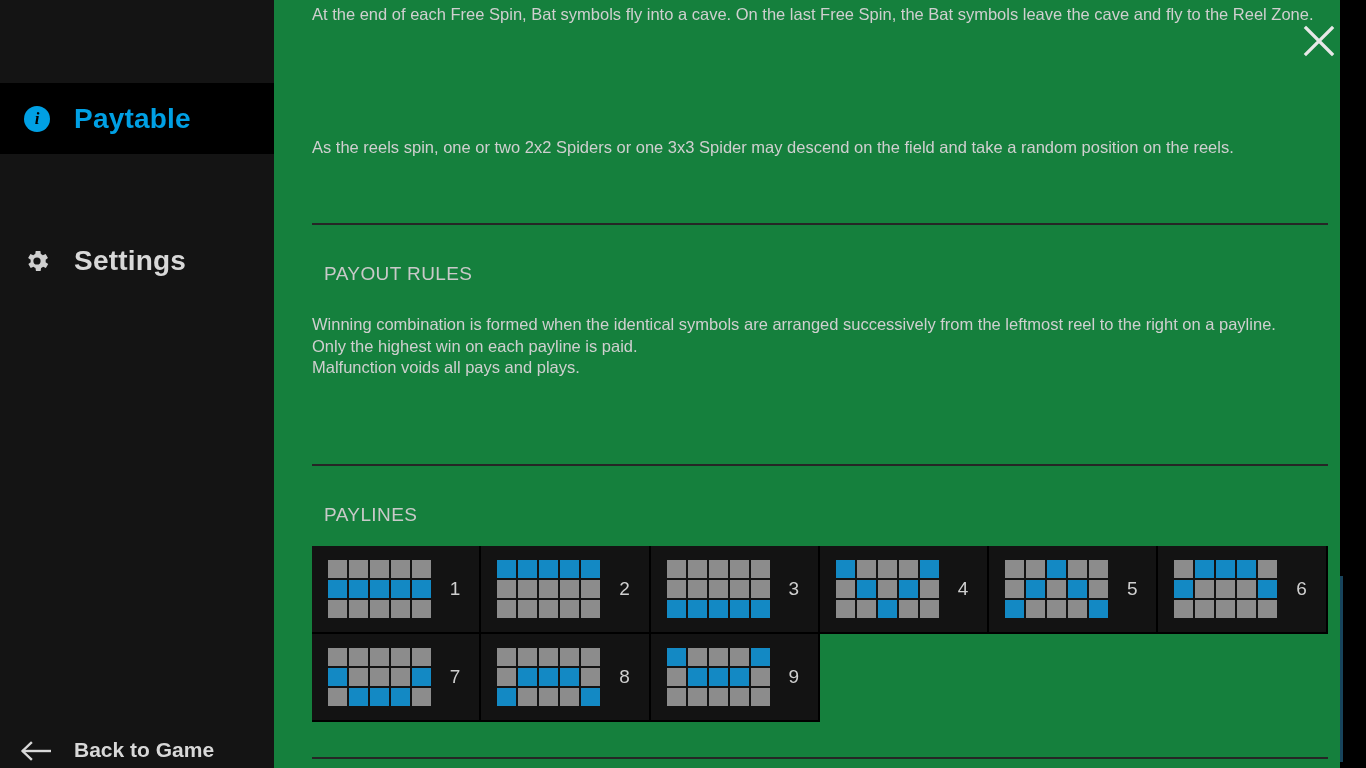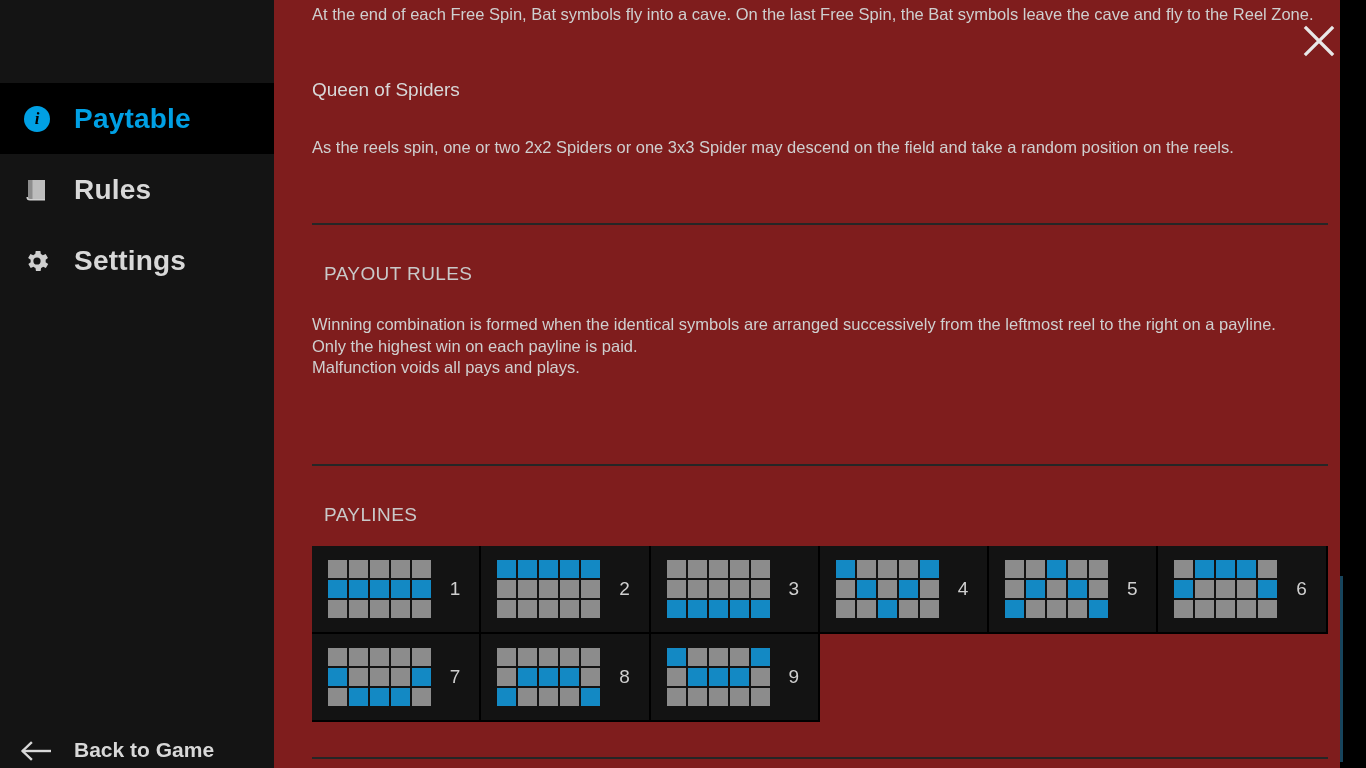--- a/index.html
+++ b/index.html
@@ -45,21 +45,21 @@
   }
   #back-to-game .nav-icon { width:74px; flex:0 0 74px;
     display:flex; align-items:center; justify-content:center; }
   #back-to-game .nav-label {
     font-size:21px; font-weight:bold; color:#d8d8d8; white-space:nowrap;
   }
 
   
   #content {
     position:absolute; left:274px; top:0; width:1092px; height:768px;
-    background:#7f1d1d; overflow:hidden;
+    background:#15803d; overflow:hidden;
   }
   #close-btn {
     position:absolute; right:24px; top:18px; width:46px; height:46px;
     display:flex; align-items:center; justify-content:center;
     color:#e8e8e8; font-size:40px; font-weight:300; line-height:1;
     font-family:"DejaVu Sans", sans-serif;
   }
 
   .inner { position:absolute; left:38px; top:0; width:1016px; }
 
@@ -114,30 +114,20 @@
 
   <div id="sidebar">
 
     <div class="nav-item active" style="top:83px;">
       <span class="nav-icon">
         <span class="info-badge">i</span>
       </span>
       <span class="nav-label">Paytable</span>
     </div>
 
-    <div class="nav-item" style="top:154px;">
-      <span class="nav-icon">
-        <svg width="26" height="26" viewBox="0 0 26 26" aria-hidden="true">
-          <path d="M4 3 H21 V22 H6 a2 2 0 0 1 -2 -2 Z" fill="#bdbdbd"></path>
-          <rect x="4" y="3" width="4.5" height="19" fill="#8d8d8d"></rect>
-          <path d="M4 20 a2 2 0 0 0 2 2 H21 v1.6 H6 a3.6 3.6 0 0 1 -3.6 -3.6 Z" fill="#d0d0d0"></path>
-        </svg>
-      </span>
-      <span class="nav-label">Rules</span>
-    </div>
 
     <div class="nav-item" style="top:225px;">
       <span class="nav-icon">
         <svg width="28" height="28" viewBox="0 0 24 24" aria-hidden="true">
           <path fill="#cfcfcf" d="M19.4 13a7.8 7.8 0 0 0 0-2l2-1.6-2-3.4-2.4 1a7.7 7.7 0 0 0-1.7-1l-.4-2.6h-4l-.4 2.6a7.7 7.7 0 0 0-1.7 1l-2.4-1-2 3.4L6.6 11a7.8 7.8 0 0 0 0 2l-2 1.6 2 3.4 2.4-1a7.7 7.7 0 0 0 1.7 1l.4 2.6h4l.4-2.6a7.7 7.7 0 0 0 1.7-1l2.4 1 2-3.4z"></path>
           <circle cx="12" cy="12" r="3.1" fill="#141414"></circle>
         </svg>
       </span>
       <span class="nav-label">Settings</span>
     </div>
@@ -158,23 +148,20 @@
     <div id="close-btn">
       <svg width="34" height="34" viewBox="0 0 34 34" aria-hidden="true">
         <path d="M4 4 L30 30 M30 4 L4 30" stroke="#e8e8e8" stroke-width="3.2" stroke-linecap="square" fill="none"></path>
       </svg>
     </div>
 
     <div class="inner" style="top:4px; width:1004px;">
       <div class="body-text">At the end of each Free Spin, Bat symbols fly into a cave. On the last Free Spin, the Bat symbols leave the cave and fly to the Reel Zone.</div>
     </div>
 
-    <div class="inner" style="top:78px;">
-      <div class="sec-title">Queen of Spiders</div>
-    </div>
     <div class="inner" style="top:137px; width:1004px;">
       <div class="body-text">As the reels spin, one or two 2x2 Spiders or one 3x3 Spider may descend on the field and take a random position on the reels.</div>
     </div>
 
     <div class="inner" style="top:223px;">
       <div class="divider"></div>
     </div>
 
     <div class="inner" style="top:262px;">
       <div class="sec-head">PAYOUT RULES</div>

